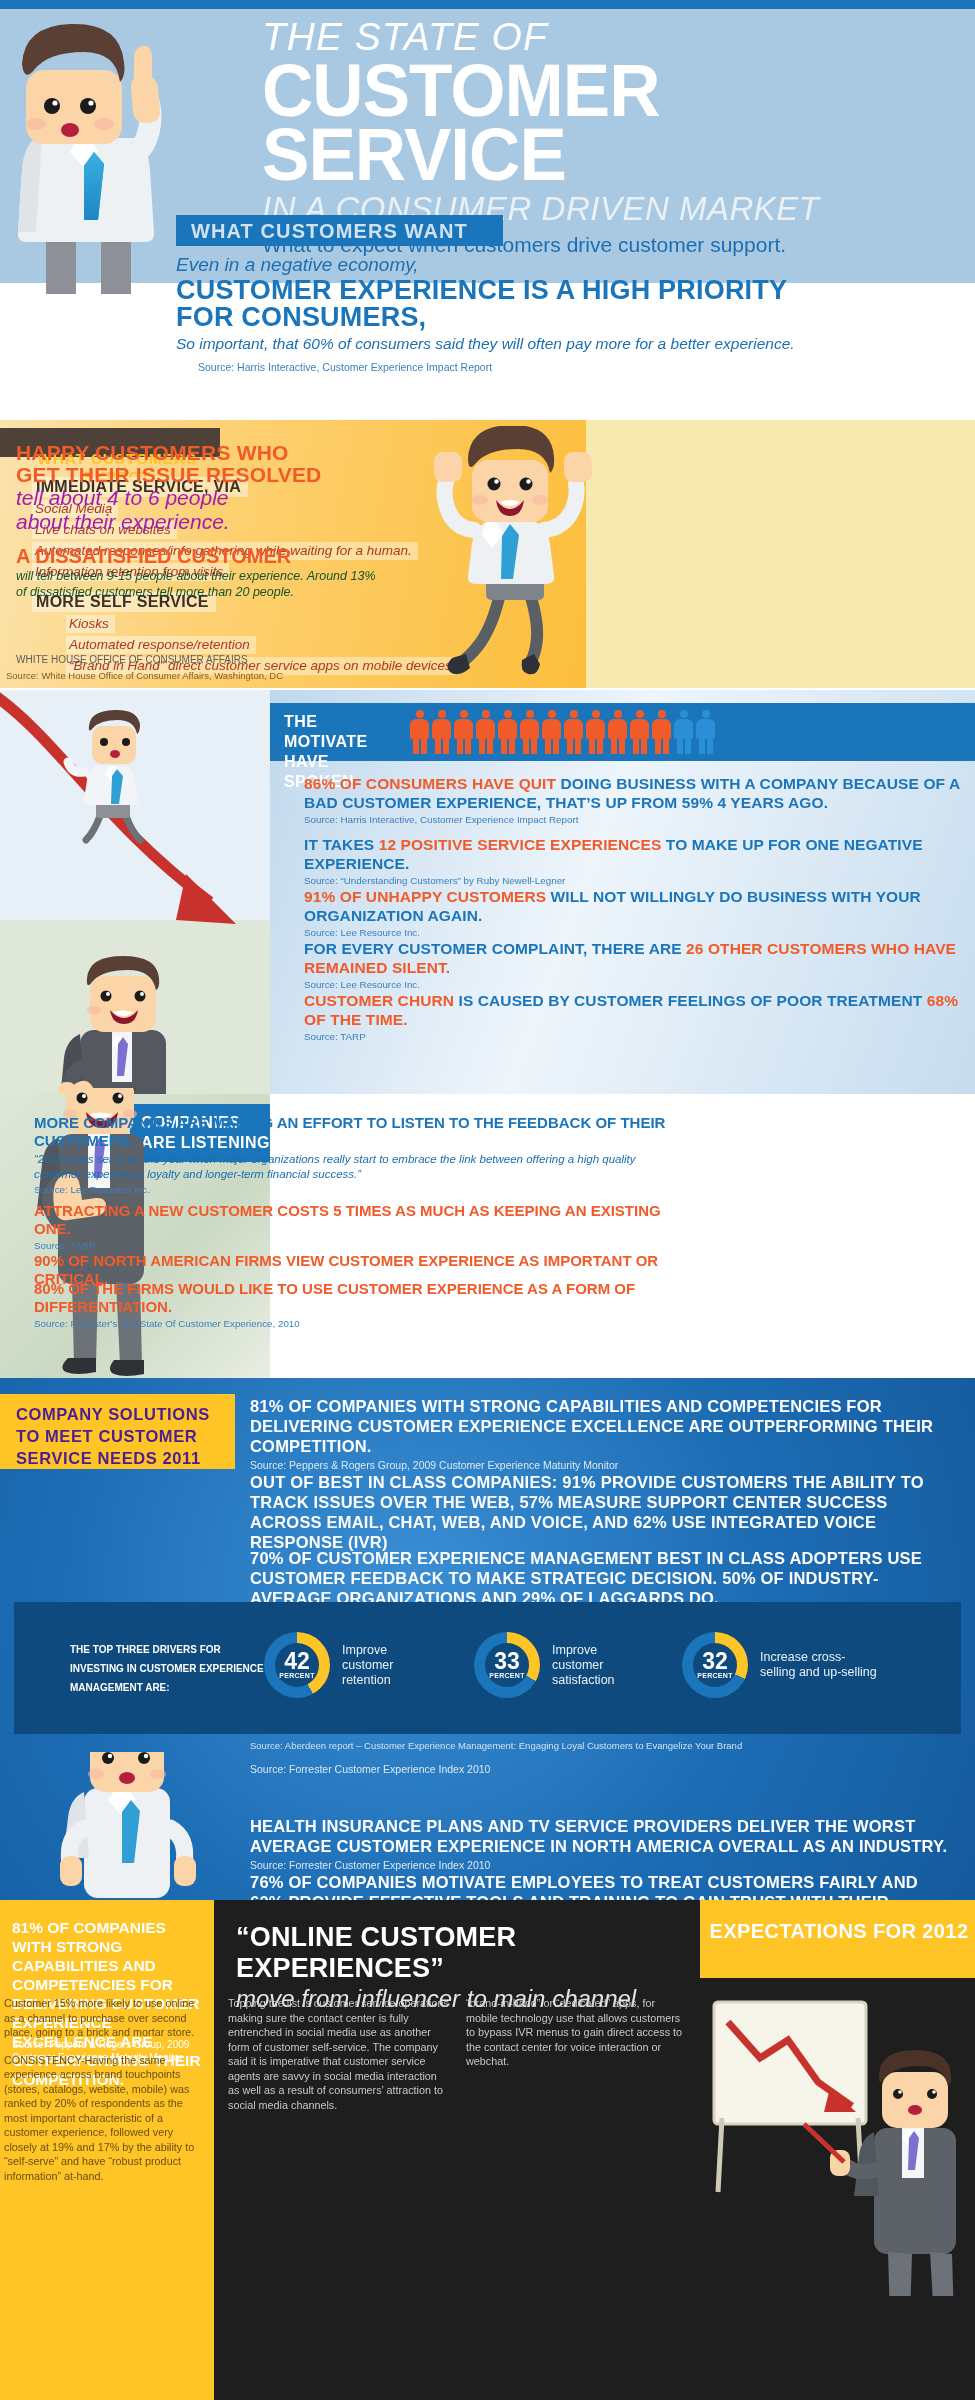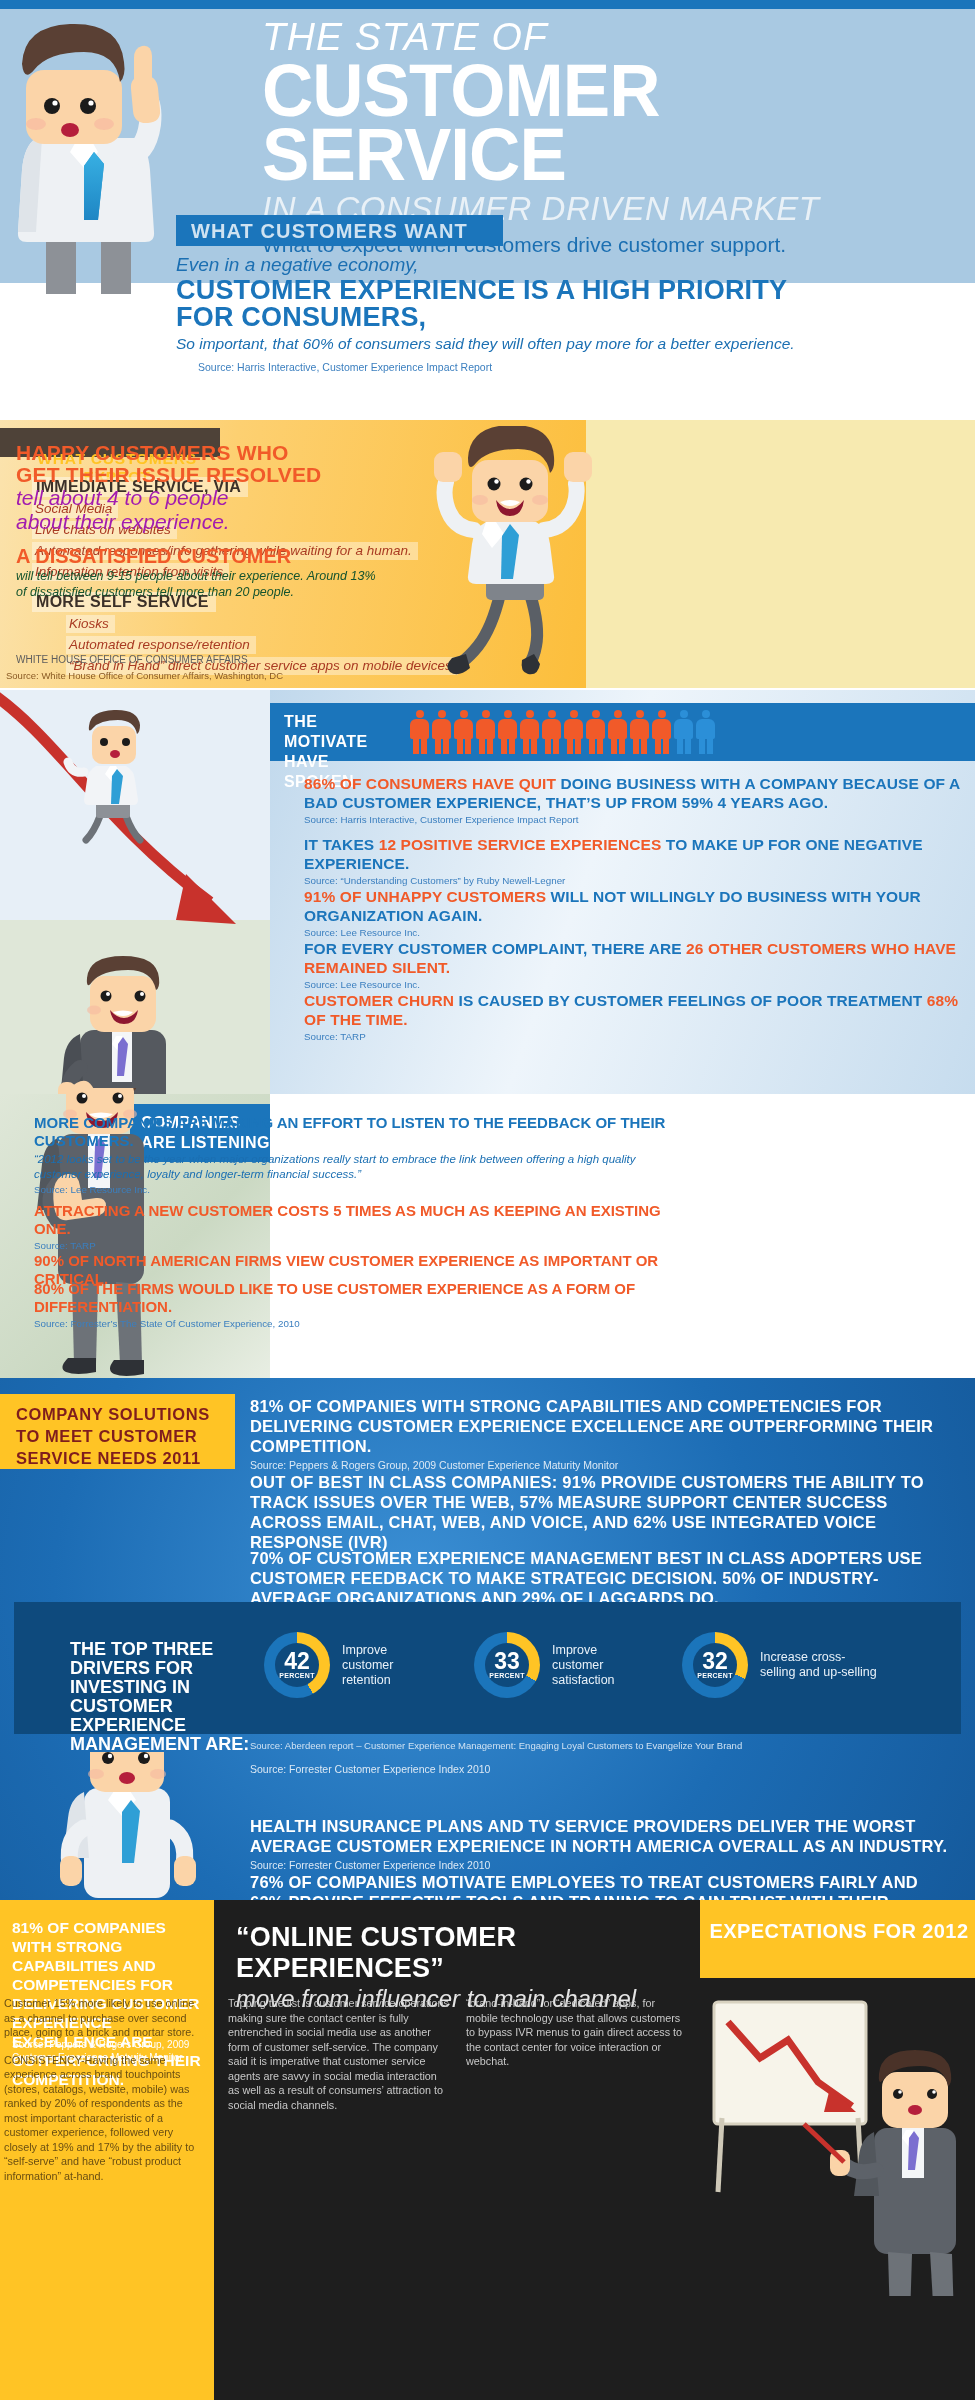--- a/index.html
+++ b/index.html
@@ -137,34 +137,34 @@
   .lst-t.or { color:#f15a29; }
   .lst-q { font-size:11.5px; font-style:italic; color:#1b6fb2; line-height:15px; margin-top:2px; }
   .lst-s { font-size:9.8px; color:#3b7fbf; margin-top:2px;
            font-family:"Liberation Sans Narrow","Liberation Sans",sans-serif; }
 
   
   #sec-solutions { position:absolute; left:0; top:1378px; width:975px; height:522px;
                    background:radial-gradient(circle at 42% 40%, #3b8fd4 0%, #1c6cb4 55%, #155a9c 100%); }
   #tag-sol {
     position:absolute; left:0; top:16px; width:235px; height:75px;
-    background:#ffc425; color:#7f1d1d; font-size:16.5px; font-weight:bold; line-height:22px;
+    background:#ffc425; color:#4c1d95; font-size:16.5px; font-weight:bold; line-height:22px;
     letter-spacing:0.6px; padding:9px 0 0 16px;
     font-family:"Liberation Sans Narrow","Liberation Sans",sans-serif;
   }
   .sol { position:absolute; left:250px; width:700px; color:#fff; }
   .sol-t { font-size:16.5px; font-weight:bold; line-height:20px; letter-spacing:0.2px;
            font-family:"Liberation Sans Narrow","Liberation Sans",sans-serif; }
   .sol-s { font-size:10.5px; color:#dce9f5; margin-top:3px;
            font-family:"Liberation Sans Narrow","Liberation Sans",sans-serif; }
 
   #drivers-panel { position:absolute; left:14px; top:224px; width:947px; height:132px; background:#0e4a7d; }
   #drivers-label {
     position:absolute; left:56px; top:38px; width:200px; color:#fff;
-    font-size:18px; font-weight:bold; line-height:19px;
+    font-size:10px; font-weight:bold; line-height:19px;
     font-family:"Liberation Sans Narrow","Liberation Sans",sans-serif;
   }
   .donut-grp { position:absolute; top:30px; display:flex; align-items:center; gap:12px; }
   .donut { width:66px; height:66px; border-radius:50%; position:relative; }
   .donut .hole {
     position:absolute; left:11px; top:11px; width:44px; height:44px; border-radius:50%;
     background:#0e4a7d; display:flex; flex-direction:column; align-items:center; justify-content:center;
   }
   .donut .num { color:#fff; font-size:23px; font-weight:bold; line-height:21px;
                 font-family:"Liberation Sans Narrow","Liberation Sans",sans-serif; }

